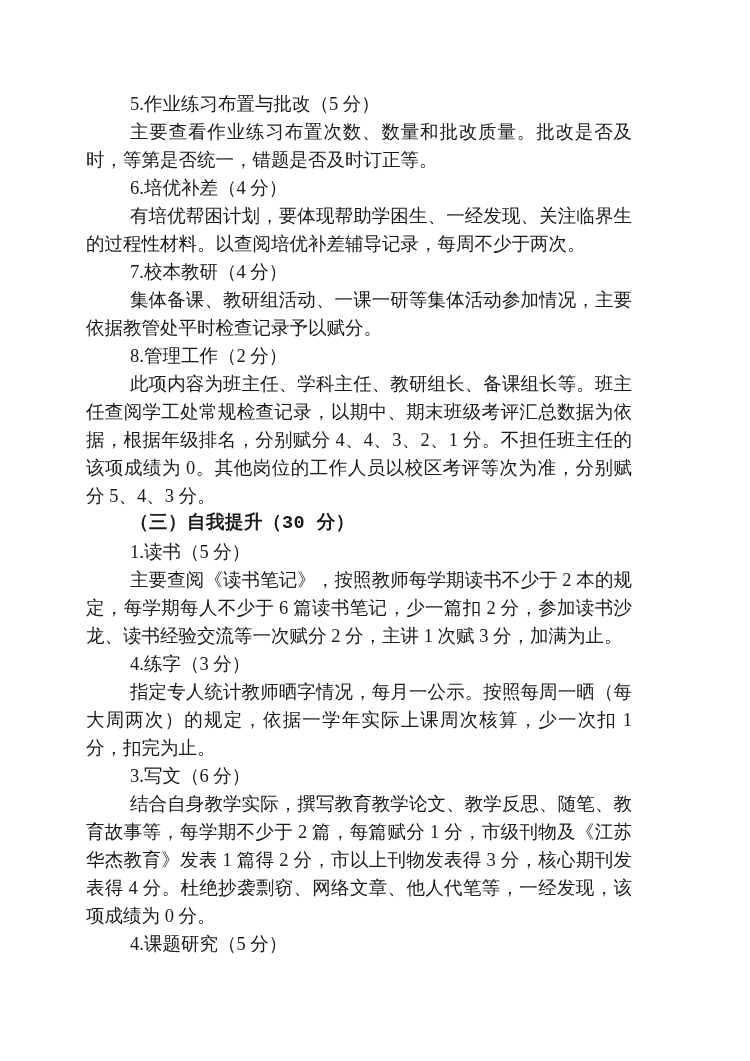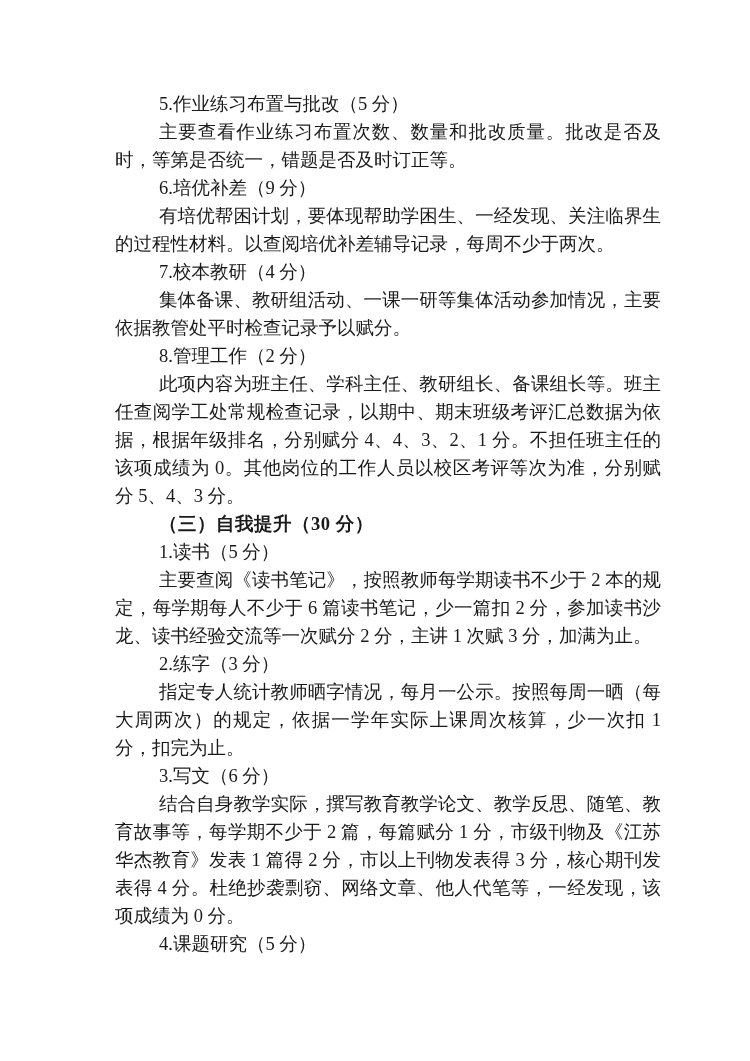--- a/index.html
+++ b/index.html
@@ -10,56 +10,56 @@
   .page {
     position: relative;
     width: 750px;
     height: 1061px;
     background: #ffffff;
     overflow: hidden;
     font-family: "Liberation Serif", "DejaVu Serif", serif;
   }
   .doc-body {
     position: absolute;
-    left: 115px;
+    left: 86px;
     top: 90px;
     width: 546px;
     font-size: 18.5px;
     line-height: 28px;
     color: #1a1a1a;
     text-align: justify;
     text-justify: inter-character;
     word-break: break-all;
   }
   .doc-body p {
     margin: 0;
     padding: 0;
     text-indent: 44px;
   }
   .doc-body p.section-heading {
     font-weight: 700;
-    font-family: Liberation Serif, serif;
+    font-family: Liberation Mono, monospace;
     letter-spacing: 0.5px;
   }
 </style>
 </head>
 <body>
 
 <div class="page">
   <div class="doc-body">
     <p>5.作业练习布置与批改（5 分）</p>
     <p>主要查看作业练习布置次数、数量和批改质量。批改是否及时，等第是否统一，错题是否及时订正等。</p>
-    <p>6.培优补差（9 分）</p>
+    <p>6.培优补差（4 分）</p>
     <p>有培优帮困计划，要体现帮助学困生、一经发现、关注临界生的过程性材料。以查阅培优补差辅导记录，每周不少于两次。</p>
     <p>7.校本教研（4 分）</p>
     <p>集体备课、教研组活动、一课一研等集体活动参加情况，主要依据教管处平时检查记录予以赋分。</p>
     <p>8.管理工作（2 分）</p>
     <p>此项内容为班主任、学科主任、教研组长、备课组长等。班主任查阅学工处常规检查记录，以期中、期末班级考评汇总数据为依据，根据年级排名，分别赋分 4、4、3、2、1 分。不担任班主任的该项成绩为 0。其他岗位的工作人员以校区考评等次为准，分别赋分 5、4、3 分。</p>
     <p class="section-heading">（三）自我提升（30 分）</p>
     <p>1.读书（5 分）</p>
     <p>主要查阅《读书笔记》，按照教师每学期读书不少于 2 本的规定，每学期每人不少于 6 篇读书笔记，少一篇扣 2 分，参加读书沙龙、读书经验交流等一次赋分 2 分，主讲 1 次赋 3 分，加满为止。</p>
-    <p>2.练字（3 分）</p>
+    <p>4.练字（3 分）</p>
     <p>指定专人统计教师晒字情况，每月一公示。按照每周一晒（每大周两次）的规定，依据一学年实际上课周次核算，少一次扣 1 分，扣完为止。</p>
     <p>3.写文（6 分）</p>
     <p>结合自身教学实际，撰写教育教学论文、教学反思、随笔、教育故事等，每学期不少于 2 篇，每篇赋分 1 分，市级刊物及《江苏华杰教育》发表 1 篇得 2 分，市以上刊物发表得 3 分，核心期刊发表得 4 分。杜绝抄袭剽窃、网络文章、他人代笔等，一经发现，该项成绩为 0 分。</p>
     <p>4.课题研究（5 分）</p>
   </div>
 </div>
 
 </body></html>

